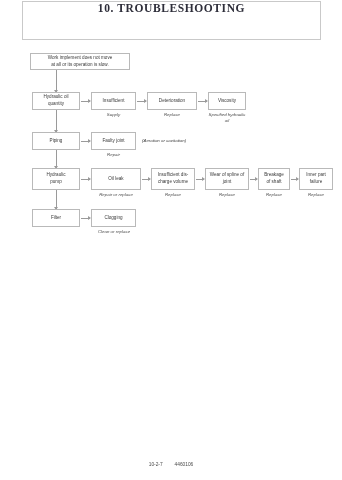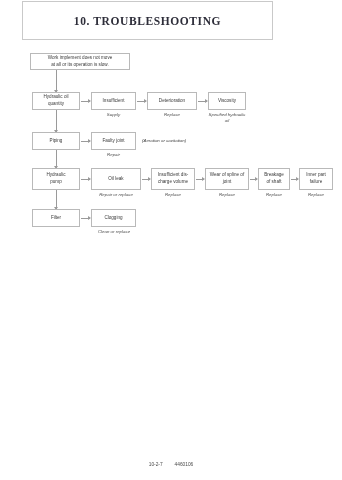--- a/index.html
+++ b/index.html
@@ -14,27 +14,27 @@
     color: #3a3a3a;
     position: relative;
     overflow: hidden;
   }
 
   
   #header-box {
     position: absolute;
     left: 22px;
     top: 1px;
-    width: 251px;
+    width: 299px;
     height: 39px;
     border: 1px solid #c9c9c9;
     box-sizing: border-box;
     background: #ffffff;
     display: flex;
-    align-items: center;
+    align-items: flex-start;
     justify-content: center;
   }
   #page-title {
     font-family: "Liberation Serif", serif;
     font-size: 11.5px;
     font-weight: bold;
     letter-spacing: 0.6px;
     color: #2e2e3a;
     white-space: nowrap;
   }

